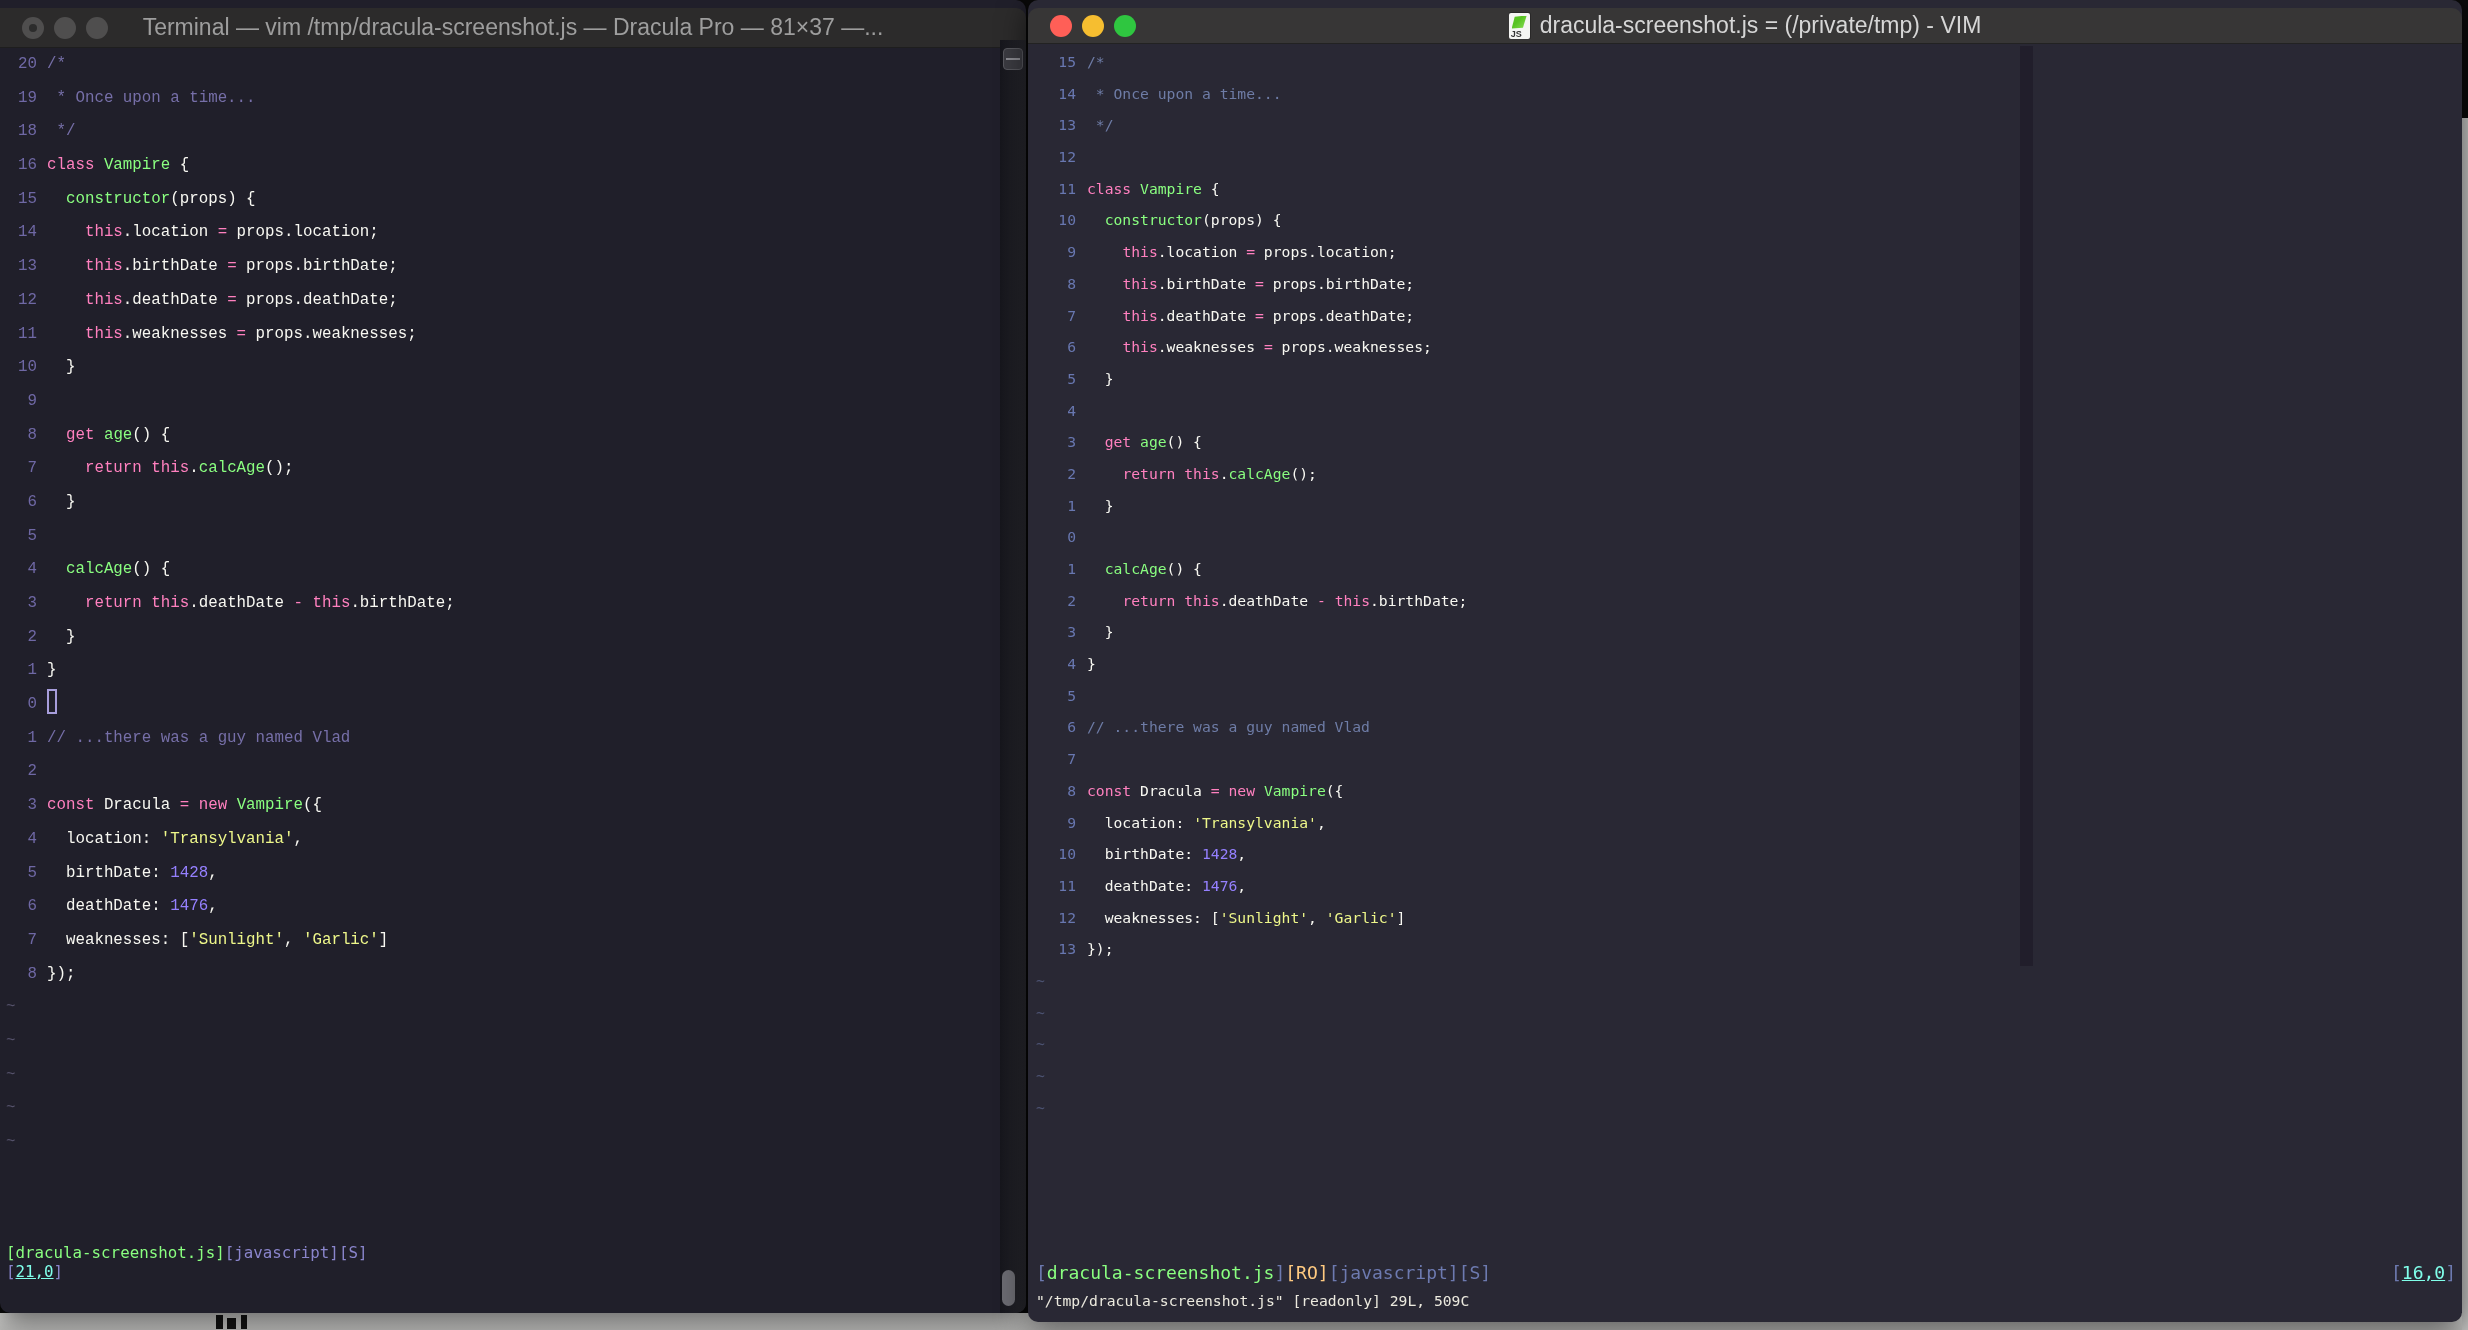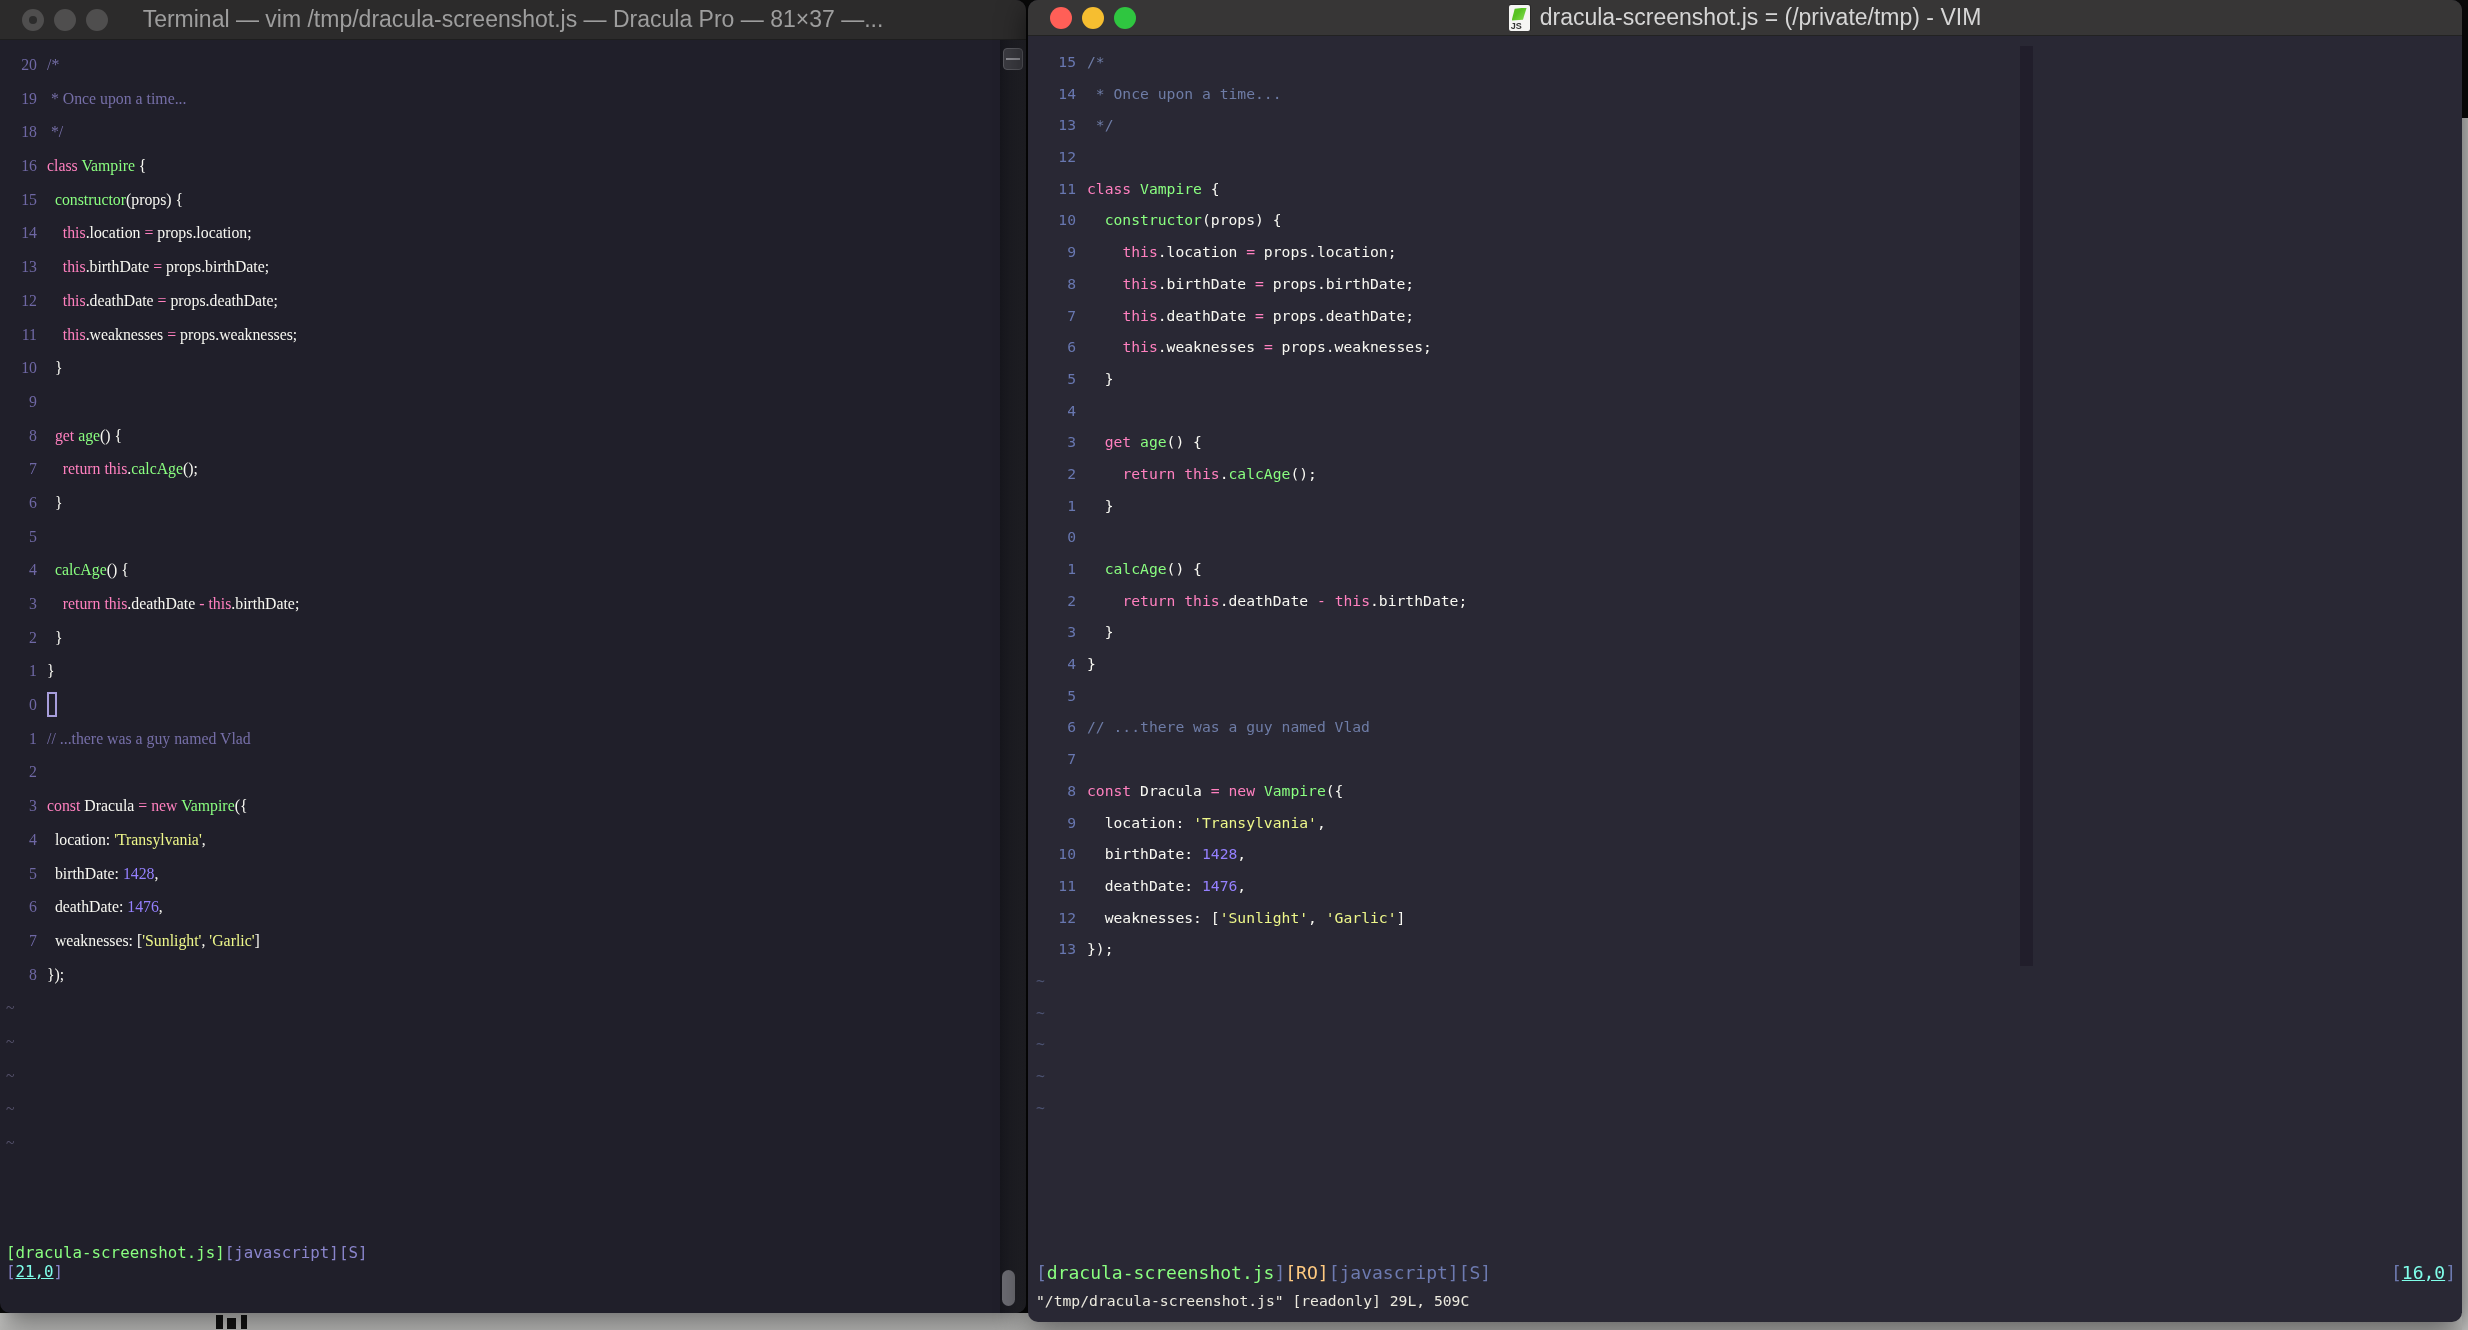--- a/index.html
+++ b/index.html
@@ -12,42 +12,42 @@
                   background:linear-gradient(#dcdcda,#bfbfbd); z-index:1; }
   .frag { position:absolute; background:#121212; z-index:2; }
   .frag.f1 { left:216px; top:1315px; width:7px;  height:14px; }
   .frag.f2 { left:227px; top:1318px; width:9px;  height:11px; }
   .frag.f3 { left:241px; top:1315px; width:6px;  height:14px; }
   .right-edge-strip { position:absolute; left:2462px; top:118px; width:6px; height:1212px;
                       background:#c7c7c5; z-index:1; }
 
   
   .window { position:absolute; z-index:3; box-shadow:0 8px 30px rgba(0,0,0,.6); }
-  .titlebar { position:absolute; left:0; top:0; right:0;
+  .titlebar { position:absolute; left:0; top:8px; right:0;
               display:flex; align-items:center; justify-content:center; }
   .lights { position:absolute; left:0; top:0; height:100%; display:flex;
             align-items:center; gap:10px; padding-left:22px; }
   .light { width:22px; height:22px; border-radius:50%; position:relative; }
   .title-text { font-size:23px; white-space:nowrap; overflow:hidden;
                 text-overflow:ellipsis; max-width:80%; }
 
   
   .win-left { left:0; top:0; width:1026px; height:1313px; background:var(--bg_left);
               border-radius:0 10px 10px 10px; --cm:var(--comment_left); }
   .win-left .titlebar { height:40px; background:var(--titlebar_left);
                         border-bottom:1px solid #1e1e1e; border-radius:0 10px 0 0; }
   .win-left .title-text { color:#9e9e9e; }
   .light.gray { background:#4f4e4e; }
   .light.gray .dot { position:absolute; left:7px; top:7px; width:8px; height:8px;
                      border-radius:50%; background:#2c2c2c; }
 
   .win-left .content { position:absolute; left:0; top:40px; right:26px; bottom:0;
                        padding:8px 0 0 6px; overflow:hidden; }
   .win-left .row  { height:33.7px; line-height:33.7px; }
-  .win-left .code-font { font-family:Liberation Serif, serif;
+  .win-left .code-font { font-family:Liberation Mono, monospace;
                          font-size:15.8px; }
   .win-left .ln { width:31px; margin-right:10px; color:var(--linenr_left); }
   .win-left .tilde { color:var(--tilde_left); }
 
   .row { display:flex; white-space:pre; }
   .ln  { display:inline-block; text-align:right; flex:none; }
   .codetext { white-space:pre; position:relative; }
 
   .scroll-strip { position:absolute; top:40px; right:0; bottom:0; width:26px;
                   background:linear-gradient(to right,#16161c,#26262c);

